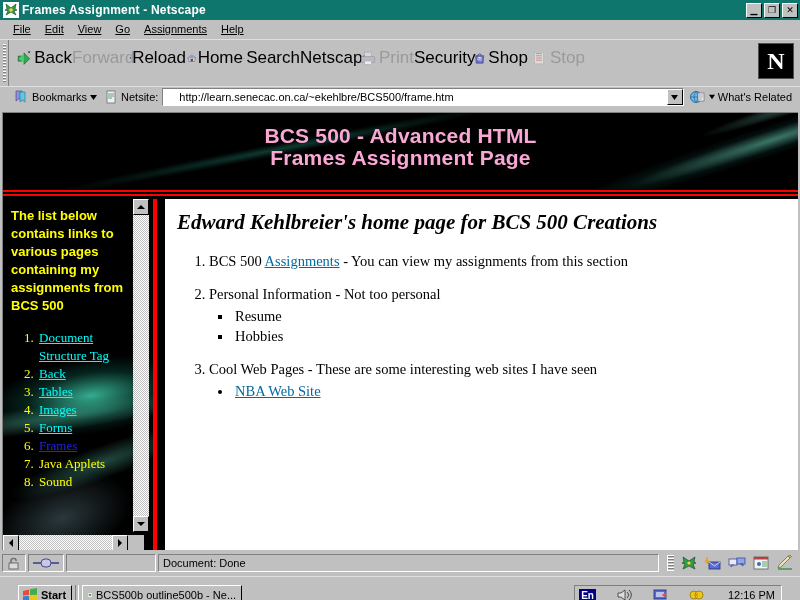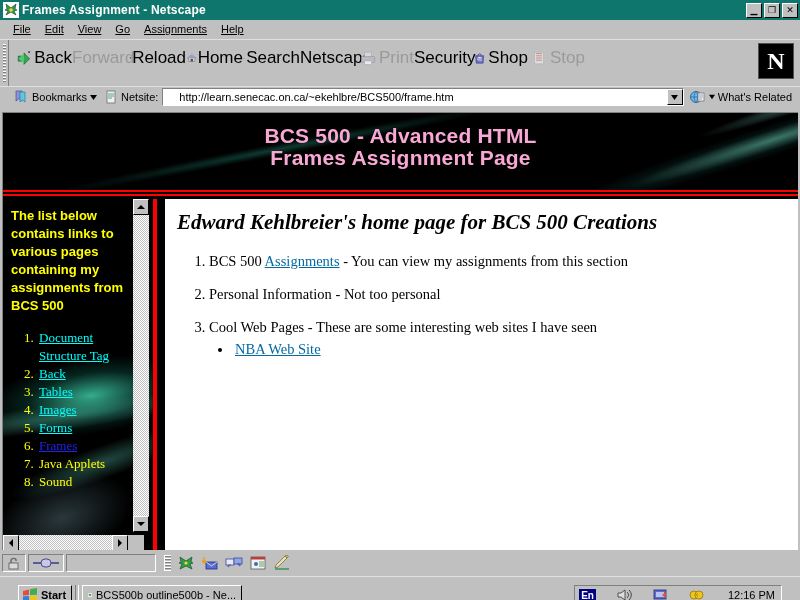--- a/index.html
+++ b/index.html
@@ -515,20 +515,24 @@
 
       <div class="frame-main">
         <div class="main-inner">
           <div class="main-h1">Edward Kehlbreier's home page for BCS 500 Creations</div>
           <ol class="main-list">
             <li>
               <span>BCS 500 </span><a class="vlink">Assignments</a><span> - You can view my assignments from this section</span>
             </li>
             <li>
               <span>Personal Information - Not too personal</span>
+              <ul class="sub">
+                <li>Resume</li>
+                <li>Hobbies</li>
+              </ul>
             </li>
             <li>
               <span>Cool Web Pages - These are some interesting web sites I have seen</span>
               <ul class="sub disc">
                 <li><a class="vlink">NBA Web Site</a></li>
               </ul>
             </li>
           </ol>
         </div>
       </div>
@@ -543,20 +547,21 @@
         <rect x="2" y="6" width="9" height="6" fill="#dadada" stroke="#555" stroke-width=".8"></rect>
       </svg>
     </div>
     <div class="sb-sunken sb-conn">
       <svg width="30" height="12" viewBox="0 0 30 12">
         <path d="M2 6 h8 M20 6 h8" stroke="#3a3a8a" stroke-width="1.4"></path>
         <rect x="10" y="2" width="10" height="8" rx="4" fill="#c8c8e6" stroke="#3a3a8a" stroke-width=".9"></rect>
       </svg>
     </div>
     <div class="sb-sunken sb-prog"></div>
+    <div class="sb-sunken sb-msg">Document: Done</div>
     <div class="compbar">
       <div class="cgrip"></div>
       <svg class="cicon" viewBox="0 0 18 16">
         <path d="M3 2 L9 6 L15 2 L14 7 L16 8 L13 9 L15 14 L9 11 L3 14 L5 9 L2 8 L4 7 Z" fill="#2f9e44" stroke="#103d20" stroke-width=".6"></path>
         <circle cx="9" cy="8" r="1.6" fill="#ffd43b"></circle>
       </svg>
       <svg class="cicon" viewBox="0 0 18 16">
         <rect x="5" y="7" width="11" height="7" fill="#5b6bd6" stroke="#22306f" stroke-width=".8"></rect>
         <path d="M5 7 L10.5 11 L16 7" fill="none" stroke="#dfe1f5" stroke-width=".9"></path>
         <path d="M3 2 l0 6 M1.2 5.5 L3 8 L4.8 5.5" fill="none" stroke="#e8a317" stroke-width="1.6"></path>

